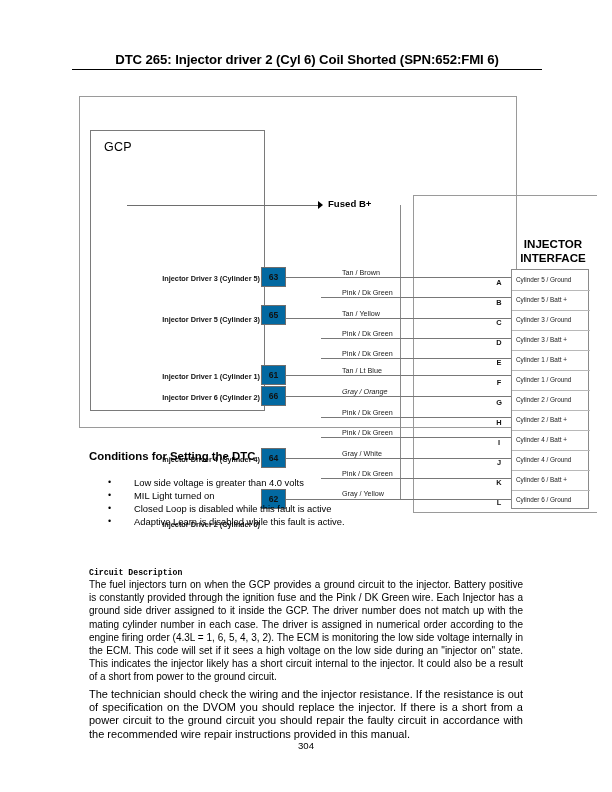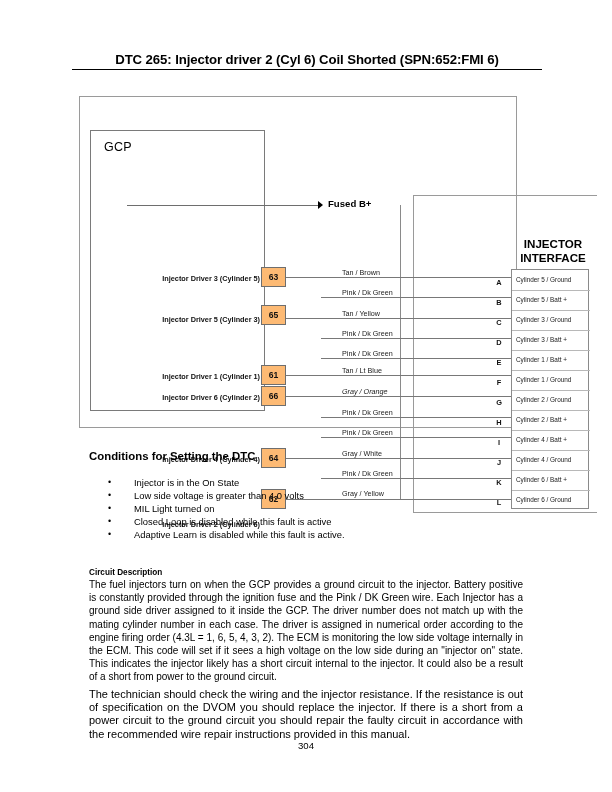--- a/index.html
+++ b/index.html
@@ -120,21 +120,21 @@
     height: 295px;
     border-left: 1px solid #8a8a8a;
   }
 
   
   .pin-box {
     position: absolute;
     width: 25px;
     height: 20px;
     border: 1px solid #6e6e6e;
-    background: #fdba74;
+    background: #0369a1;
     box-sizing: border-box;
     font-size: 8.6px;
     font-weight: bold;
     text-align: center;
     line-height: 19px;
     color: #111;
   }
   .driver-label {
     position: absolute;
     font-size: 7.3px;
@@ -229,20 +229,21 @@
     top: -0.5px;
     font-size: 9px;
   }
 
   #circuit-heading {
     position: absolute;
     left: 89px;
     top: 568px;
     font-size: 8.2px;
     font-weight: bold;
+    font-family: Liberation Mono, monospace;
   }
   #circuit-para {
     position: absolute;
     left: 89px;
     top: 578px;
     width: 434px;
     font-size: 10px;
     line-height: 13.2px;
     text-align: justify;
   }
@@ -371,21 +372,20 @@
       <div class="conn-row" style="top:200px;">Cylinder 6 / Batt +</div>
       <div class="conn-div" style="top:220px;"></div>
       <div class="conn-row" style="top:220px;">Cylinder 6 / Ground</div>
     </div>
 
   </div>
 
   <div id="conditions-heading">Conditions for Setting the DTC</div>
 
   <ul id="bullets">
-    <li>Injector is in the On State</li>
     <li>Low side voltage is greater than 4.0 volts</li>
     <li>MIL Light turned on</li>
     <li>Closed Loop is disabled while this fault is active</li>
     <li>Adaptive Learn is disabled while this fault is active.</li>
   </ul>
 
   <div id="circuit-heading">Circuit Description</div>
   <div id="circuit-para">The fuel injectors turn on when the GCP provides a ground circuit to the injector.  Battery positive is constantly provided through the ignition fuse and the Pink / DK Green wire.  Each Injector has a ground side driver assigned to it inside the GCP.  The driver number does not match up with the mating cylinder number in each case.  The driver is assigned in numerical order according to the engine firing order (4.3L = 1, 6, 5, 4, 3, 2).  The ECM is monitoring the low side voltage internally in the ECM.  This code will set if it sees a high voltage on the low side during an "injector on" state.  This indicates the injector likely has a short circuit internal to the injector.  It could also be a result of a short from power to the ground circuit.</div>
 
   <div id="tech-para">The technician should check the wiring and the injector resistance.  If the resistance is out of specification on the DVOM you should replace the injector.  If there is a short from a power circuit to the ground circuit you should repair the faulty circuit in accordance with the recommended wire repair instructions provided in this manual.</div>

